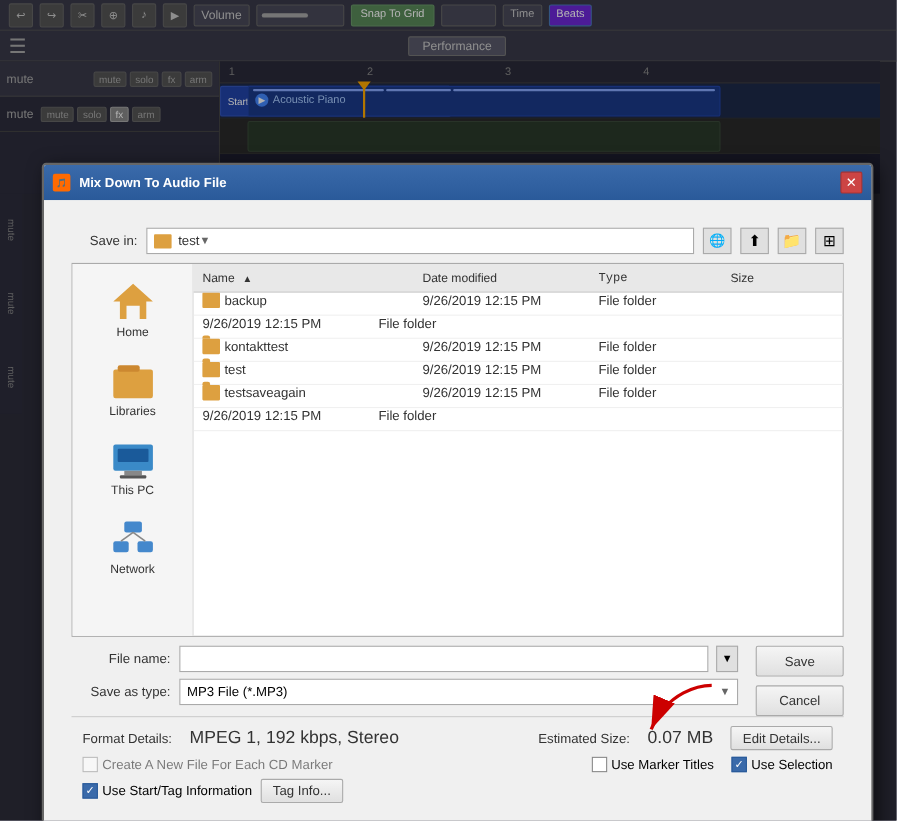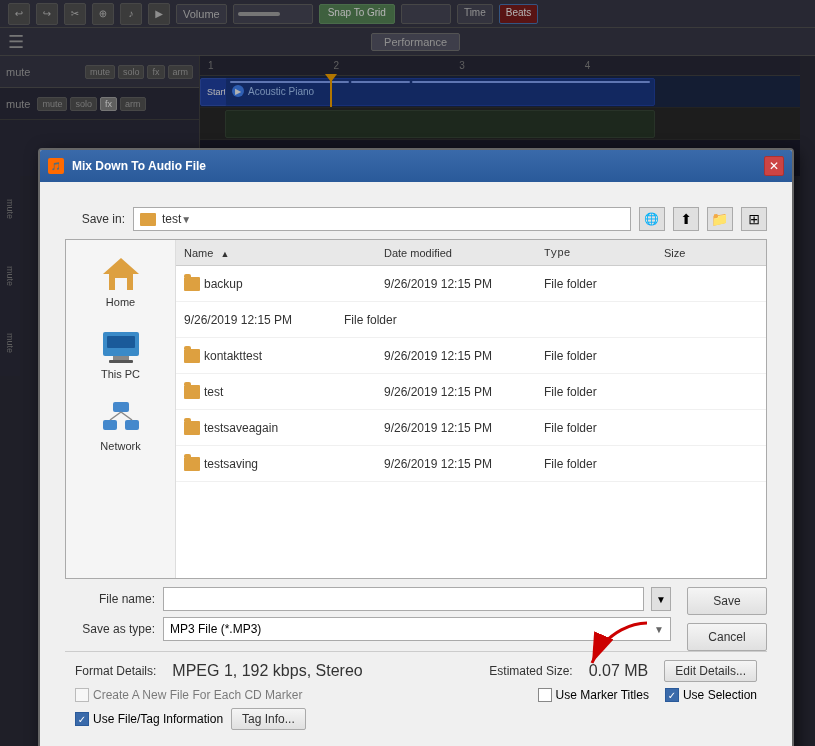--- a/index.html
+++ b/index.html
@@ -259,22 +259,22 @@
     .col-type { width: 120px; padding: 0 8px; font-size: 11px; color: #333; font-family: Liberation Mono, monospace; }
     .col-size { flex: 1; padding: 0 8px; font-size: 11px; color: #333; }
 
     .file-rows {
       flex: 1;
       overflow-y: auto;
     }
 
     .file-row {
       display: flex;
-      align-items: center;
-      height: 36px;
+      align-items: flex-start;
+      height: 21px;
       border-bottom: 1px solid #f0f0f0;
       cursor: pointer;
     }
 
     .file-row-name {
       width: 200px;
       padding: 0 8px;
       font-size: 12px;
       color: #333;
       display: flex; align-items: center; gap: 4px;
@@ -465,21 +465,21 @@
   <div class="toolbar-btn">⊕</div>
   <div class="toolbar-btn">♪</div>
   <div class="toolbar-btn">▶</div>
   <div class="toolbar-label">Volume</div>
   <div style="width:80px;height:20px;background:#4a4a5a;border:1px solid #666;border-radius:2px;display:flex;align-items:center;padding:0 4px;">
     <div style="width:60%;height:4px;background:#aaa;border-radius:2px;"></div>
   </div>
   <div class="snap-btn">Snap To Grid</div>
   <div style="width:50px;height:20px;background:#4a4a5a;border:1px solid #666;border-radius:2px;"></div>
   <div class="time-btn" style="background:#4a4a5a;border:1px solid #666;border-radius:2px;color:#ccc;font-size:10px;padding:2px 6px;height:20px;">Time</div>
-  <div class="beats-btn" style="background:#7f1d1d;border:1px solid #4a7abb;border-radius:2px;color:#fff;font-size:10px;padding:2px 6px;height:20px;">Beats</div>
+  <div class="beats-btn" style="background:#6d28d9;border:1px solid #4a7abb;border-radius:2px;color:#fff;font-size:10px;padding:2px 6px;height:20px;">Beats</div>
 </div>
 
 <div class="performance-bar">
   <div style="display:flex;align-items:center;gap:4px;">
     <span style="color:#aaa;font-size:18px;">☰</span>
   </div>
   <button class="perf-btn">Performance</button>
 </div>
 
 <div style="position:absolute;top:56px;left:0;width:200px;height:120px;background:#2d2d3d;border-right:1px solid #444;z-index:10;">
@@ -573,20 +573,27 @@
       <div class="left-panel">
 
         <div class="nav-item">
           <svg width="40" height="36" viewBox="0 0 40 36">
             <polygon points="20,2 38,18 32,18 32,34 26,34 26,22 14,22 14,34 8,34 8,18 2,18" fill="#dda040"></polygon>
           </svg>
           <span class="nav-label">Home</span>
         </div>
 
 
+        <div class="nav-item">
+          <svg width="40" height="36" viewBox="0 0 40 36">
+            <rect x="2" y="8" width="36" height="26" rx="2" fill="#dda040"></rect>
+            <rect x="6" y="4" width="20" height="6" rx="2" fill="#cc8830"></rect>
+          </svg>
+          <span class="nav-label">Libraries</span>
+        </div>
 
         <div class="nav-item">
           <svg width="40" height="36" viewBox="0 0 40 36">
             <rect x="2" y="4" width="36" height="24" rx="2" fill="#3a8ac8"></rect>
             <rect x="12" y="28" width="16" height="4" fill="#888"></rect>
             <rect x="8" y="32" width="24" height="3" rx="1" fill="#555"></rect>
             <rect x="6" y="8" width="28" height="12" rx="1" fill="#1a5a9a"></rect>
           </svg>
           <span class="nav-label">This PC</span>
         </div>
@@ -651,24 +658,20 @@
             <div class="file-row">
       <div class="file-row-name">
         <div class="folder-icon"></div>
         <span>testsaveagain</span>
       </div>
       <div class="file-row-date">9/26/2019 12:15 PM</div>
       <div class="file-row-type">File folder</div>
       <div class="file-row-size"></div>
     </div>
             <div class="file-row">
-      <div class="file-row-name">
-        <div class="folder-icon"></div>
-        <span>testsaving</span>
-      </div>
       <div class="file-row-date">9/26/2019 12:15 PM</div>
       <div class="file-row-type">File folder</div>
       <div class="file-row-size"></div>
     </div>
           </div>
       </div>
     </div>
 
     <div style="display:flex;gap:8px;align-items:flex-start;">
       <div style="flex:1;">
@@ -711,21 +714,21 @@
           <span>Use Marker Titles</span>
         </div>
         <div class="checkbox-row">
           <div class="cb-blue">✓</div>
           <span>Use Selection</span>
         </div>
       </div>
       <div style="margin-top:6px;display:flex;align-items:center;gap:8px;">
         <div class="checkbox-row">
           <div class="cb-blue">✓</div>
-          <span>Use File/Tag Information</span>
+          <span>Use Start/Tag Information</span>
         </div>
         <button class="tag-info-btn">Tag Info...</button>
       </div>
     </div>
   </div>
 </div>
 
 <svg style="position:absolute;bottom:68px;right:158px;z-index:300;pointer-events:none;" width="80" height="60">
   <defs>
     <marker id="arrowhead" markerWidth="10" markerHeight="7" refX="10" refY="3.5" orient="auto">

